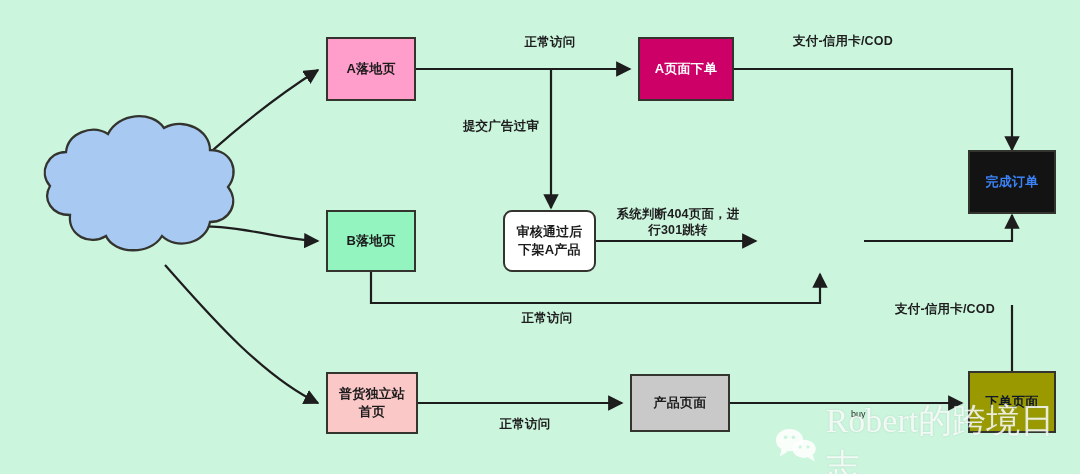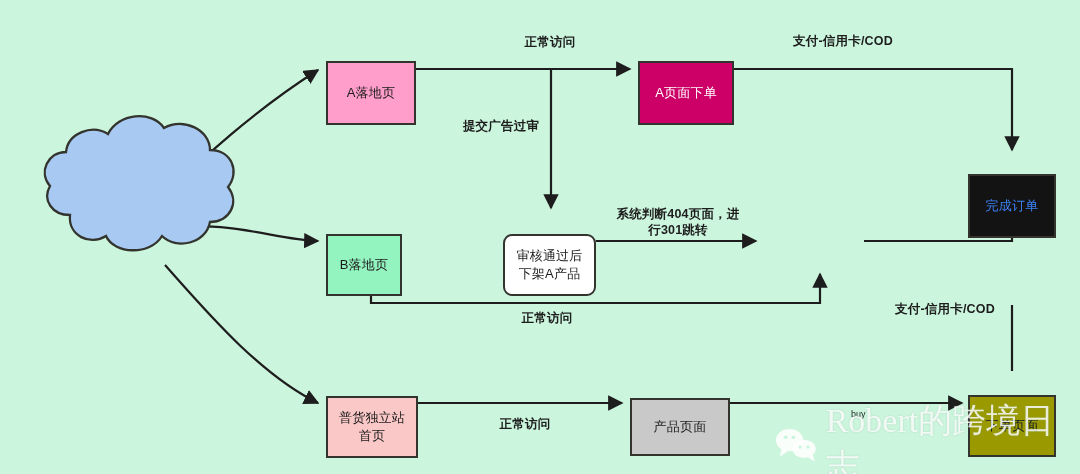--- a/index.html
+++ b/index.html
@@ -27,27 +27,26 @@
     pointer-events: none;
   }
   .node {
     position: absolute;
     box-sizing: border-box;
     border: 2px solid #33342e;
     display: flex;
     align-items: center;
     justify-content: center;
     text-align: center;
-    font-weight: normal;
+    font-weight: bold;
     font-size: 13px;
     line-height: 1.35;
     color: #1b1b1b;
     white-space: pre-line;
     letter-spacing: 0.2px;
-    margin-top: 24px;
   }
   .cloud-label {
     position: absolute;
     display: flex;
     align-items: center;
     justify-content: center;
     font-size: 21px;
     color: #22222a;
     font-family: "DejaVu Sans", sans-serif;
     letter-spacing: 0.5px;
@@ -131,21 +130,21 @@
                C 150 256 114 254 106 236
                C 90 246 68 236 70 215 Z"></path>
     </g>
   </svg>
 
 
   <div class="node" style="left:326px; top:37px; width:90px; height:64px; background:#ff9ecb;">A落地页</div>
 
   <div class="node" style="left:638px; top:37px; width:96px; height:64px; background:#cc0066; color:#ffffff;">A页面下单</div>
 
-  <div class="node" style="left:326px; top:210px; width:76px; height:62px; background:#93f4c0;">B落地页</div>
+  <div class="node" style="left:326px; top:210px; width:90px; height:62px; background:#93f4c0;">B落地页</div>
 
   <div class="node" style="left:503px; top:210px; width:93px; height:62px; background:#ffffff;border-radius:9px;">审核通过后
 下架A产品</div>
 
 
   <div class="node" style="left:968px; top:150px; width:88px; height:64px; background:#131313; color:#3b82f6;">完成订单</div>
 
   <div class="node" style="left:326px; top:372px; width:92px; height:62px; background:#fbc8c8;">普货独立站
 首页</div>
 

